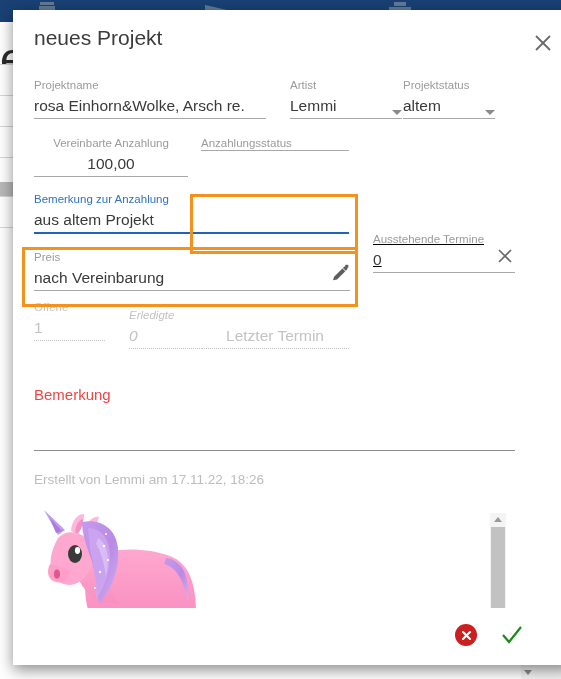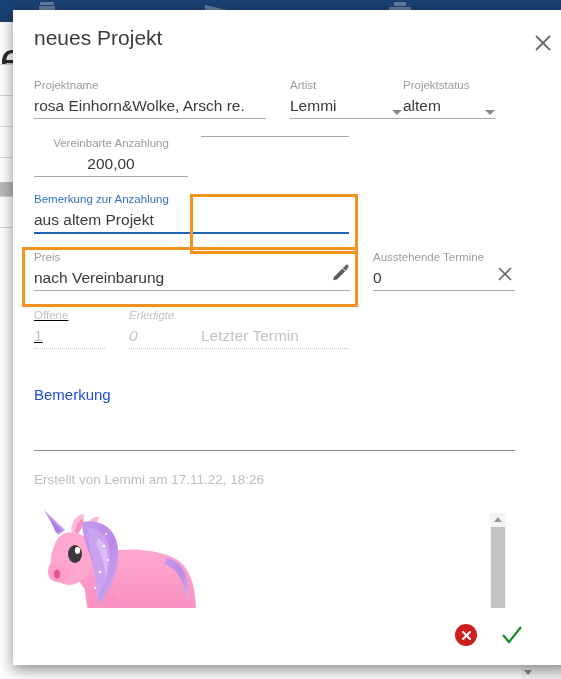--- a/index.html
+++ b/index.html
@@ -108,21 +108,21 @@
   .f-label {
     font-size: 11.5px; color: #9b9b9b; line-height: 14px; white-space: nowrap;
   }
   .f-label.active { color: #2f72c4; }
   .f-label.dim { color: #c3c3c3; }
   .f-value {
     font-size: 15.5px; color: #3a3a3a; line-height: 24px; white-space: nowrap;
     padding-top: 2px;
   }
   .f-value.dim { color: #c3c3c3; }
-  .f-value.placeholder { color: #c3c3c3; }
+  .f-value.placeholder { color: #c3c3c3; text-align: center; }
   .f-underline {
     height: 1px; background: #a8a8a8; width: 100%;
   }
   .f-underline.blue { height: 2px; background: #1f64b5; }
   .f-underline.dotted {
     height: 0; background: none; border-bottom: 1px dotted #c3c3c3;
   }
   .f-row { position: relative; }
   .f-adorn {
     position: absolute; right: 0; bottom: 3px;
@@ -144,21 +144,21 @@
 
   
   .highlight-box {
     position: absolute; border: 3px solid #f5921e; pointer-events: none;
   }
   #highlight-anzahlungsstatus { left: 177px; top: 126px; width: 168px; height: 60px; }
   #highlight-bemerkung       { left: 9px;   top: 179px; width: 336px; height: 60px; }
 
   
   #remark-block { position: absolute; left: 21px; top: 318px; width: 481px; }
-  #remark-label { font-size: 15px; color: #1d4ed8; }
+  #remark-label { font-size: 15px; color: #ef4444; }
   #remark-line { position:absolute; left:21px; top:382px; width:481px; height:1px; background:#8f8f8f; }
   #created-info {
     position: absolute; left: 21px; top: 404px;
     font-size: 13.5px; color: #bdbdbd; white-space: nowrap;
   }
 
   
   #unicorn-image { position: absolute; left: 25px; top: 440px; width: 160px; height: 108px; }
 
   
@@ -269,26 +269,27 @@
         <div class="f-adorn">
             <div class="caret"></div>
           </div>
       </div>
       <div class="f-underline"></div>
     </div>
 
     <div class="field" style="left:21px; top:68px; width:154px;text-align:center;">
       <div class="f-label">Vereinbarte Anzahlung</div>
       <div class="f-row">
-        <div class="f-value">200,00</div>
+        <div class="f-value">100,00</div>
       </div>
       <div class="f-underline"></div>
     </div>
 
     <div class="field" style="left:188px; top:68px; width:148px;">
+      <div class="f-label">Anzahlungsstatus</div>
       <div class="f-underline"></div>
     </div>
 
     <div class="field" style="left:21px; top:182px; width:316px;">
       <div class="f-label">Preis</div>
       <div class="f-row">
         <div class="f-value">nach Vereinbarung</div>
         <div class="f-adorn" style="bottom:2px;">
           <svg width="20" height="20" viewBox="0 0 20 20" aria-hidden="true">
             <path d="M3 16.2 L4.1 12.7 L12.4 4.4 L15.3 7.3 L7 15.6 Z" fill="#5e5e5e"></path>
@@ -301,35 +302,35 @@
     </div>
 
     <div class="field" style="left:21px; top:124px; width:315px;">
       <div class="f-label active">Bemerkung zur Anzahlung</div>
       <div class="f-row">
         <div class="f-value">aus altem Projekt</div>
       </div>
       <div class="f-underline blue"></div>
     </div>
 
-    <div class="field" style="left:360px; top:182px; width:142px;">
+    <div class="field" style="left:360px; top:164px; width:142px;text-decoration:underline;">
       <div class="f-label">Ausstehende Termine</div>
       <div class="f-row">
         <div class="f-value">0</div>
         <div class="f-adorn" style="bottom:2px;">
           <svg width="20" height="20" viewBox="0 0 20 20" class="x-mark" aria-hidden="true">
             <line x1="4" y1="4" x2="16" y2="16" stroke="currentColor" stroke-width="1.7"></line>
             <line x1="16" y1="4" x2="4" y2="16" stroke="currentColor" stroke-width="1.7"></line>
           </svg>
         </div>
       </div>
       <div class="f-underline"></div>
     </div>
 
-    <div class="field" style="left:21px; top:240px; width:71px;text-decoration:underline;">
+    <div class="field" style="left:21px; top:232px; width:71px;">
       <div class="f-label dim">Offene</div>
       <div class="f-row">
         <div class="f-value dim">1</div>
       </div>
       <div class="f-underline dotted"></div>
     </div>
 
     <div class="field" style="left:116px; top:240px; width:71px;font-style:italic;">
       <div class="f-label dim">Erledigte</div>
       <div class="f-row">

